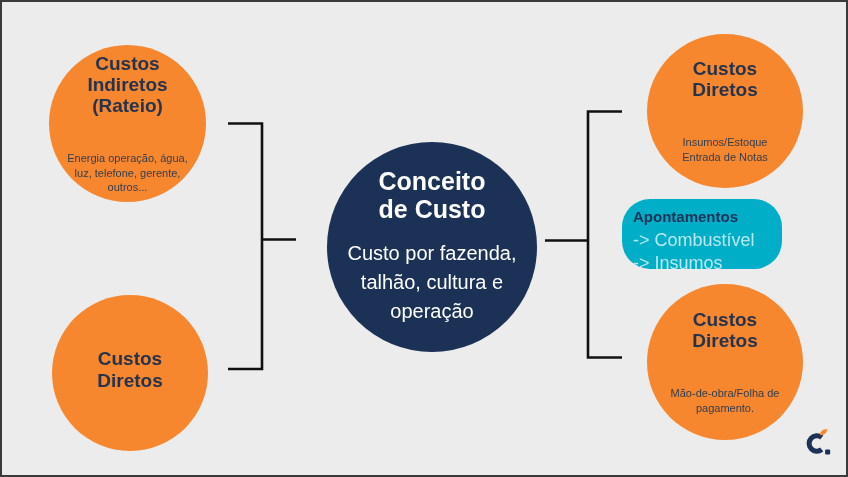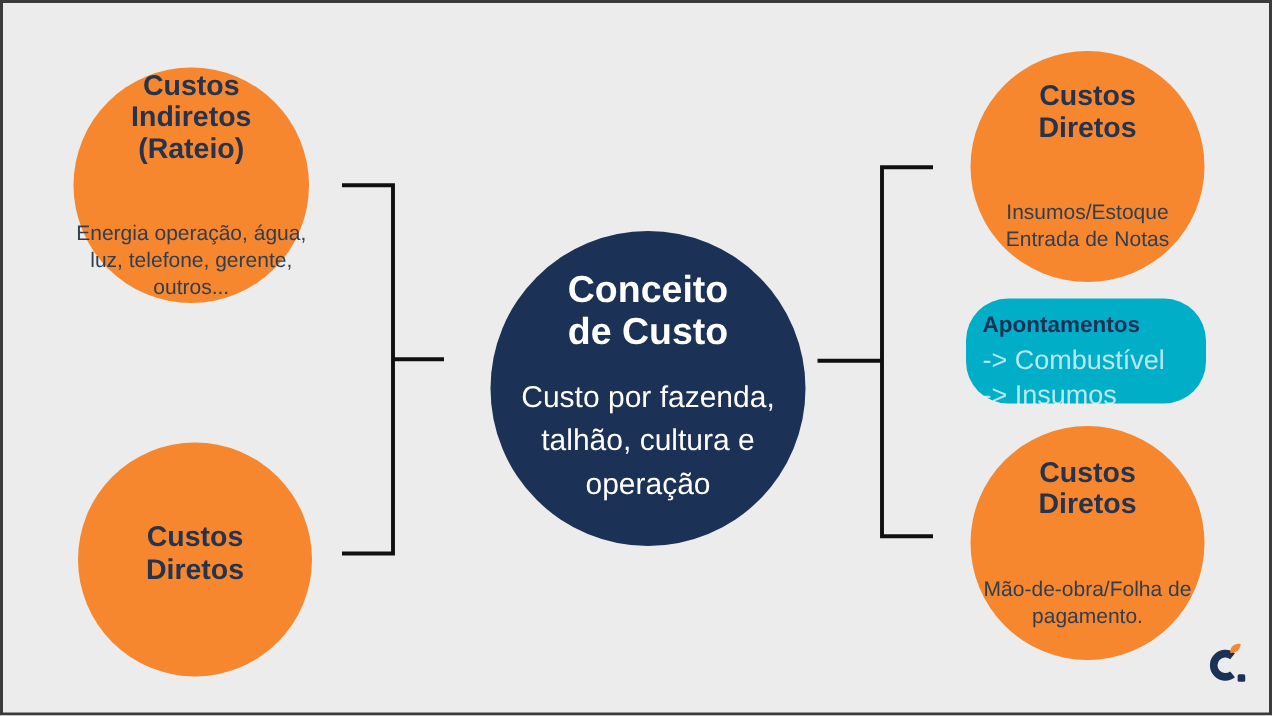--- a/index.html
+++ b/index.html
@@ -31,59 +31,59 @@
     flex-direction: column;
     align-items: center;
     justify-content: center;
     text-align: center;
   }
   .orange { background: var(--orange, #F6872E); gap: 28px; }
   .navy   { background: var(--navy, #1C3156); }
 
   .circle.tl { left: 47px;  top: 43px;  width: 157px; height: 157px; }
   .circle.bl { left: 50px;  top: 293px; width: 156px; height: 156px; }
-  .circle.ctr{ left: 325px; top: 152px; width: 210px; height: 210px; }
+  .circle.ctr{ left: 325px; top: 140px; width: 210px; height: 210px; }
   .circle.tr { left: 645px; top: 32px;  width: 156px; height: 154px; }
   .circle.br { left: 645px; top: 282px; width: 156px; height: 156px; }
 
   .c-head {
     font-weight: 700;
     font-size: 19px;
     line-height: 1.12;
     color: var(--heading-text, #26334D);
     white-space: pre-line;
     margin-bottom: 7px;
   }
   .c-sub {
     font-weight: 700;
     font-size: 14px;
     line-height: 1.3;
     color: var(--heading-text, #26334D);
   }
   .c-body {
-    font-size: 14px;
+    font-size: 11px;
     line-height: 1.3;
     color: var(--body-text, #323E4F);
     white-space: pre-line;
   }
   .ctr .c-head {
     font-size: 25px;
     line-height: 1.1;
     color: #ffffff;
     margin-bottom: 16px;
   }
   .ctr .c-body {
     font-size: 20px;
     line-height: 1.45;
     color: #ffffff;
   }
 
   .callout {
     position: absolute;
-    left: 642px; top: 197px;
+    left: 620px; top: 197px;
     width: 160px; height: 70px;
     box-sizing: border-box;
     background: var(--teal, #00AEC7);
     padding: 9px 23px 8px 11px;
     border-radius: 28px;
   }
   .callout-title {
     font-weight: 700;
     font-size: 15px;
     line-height: 1.15;

